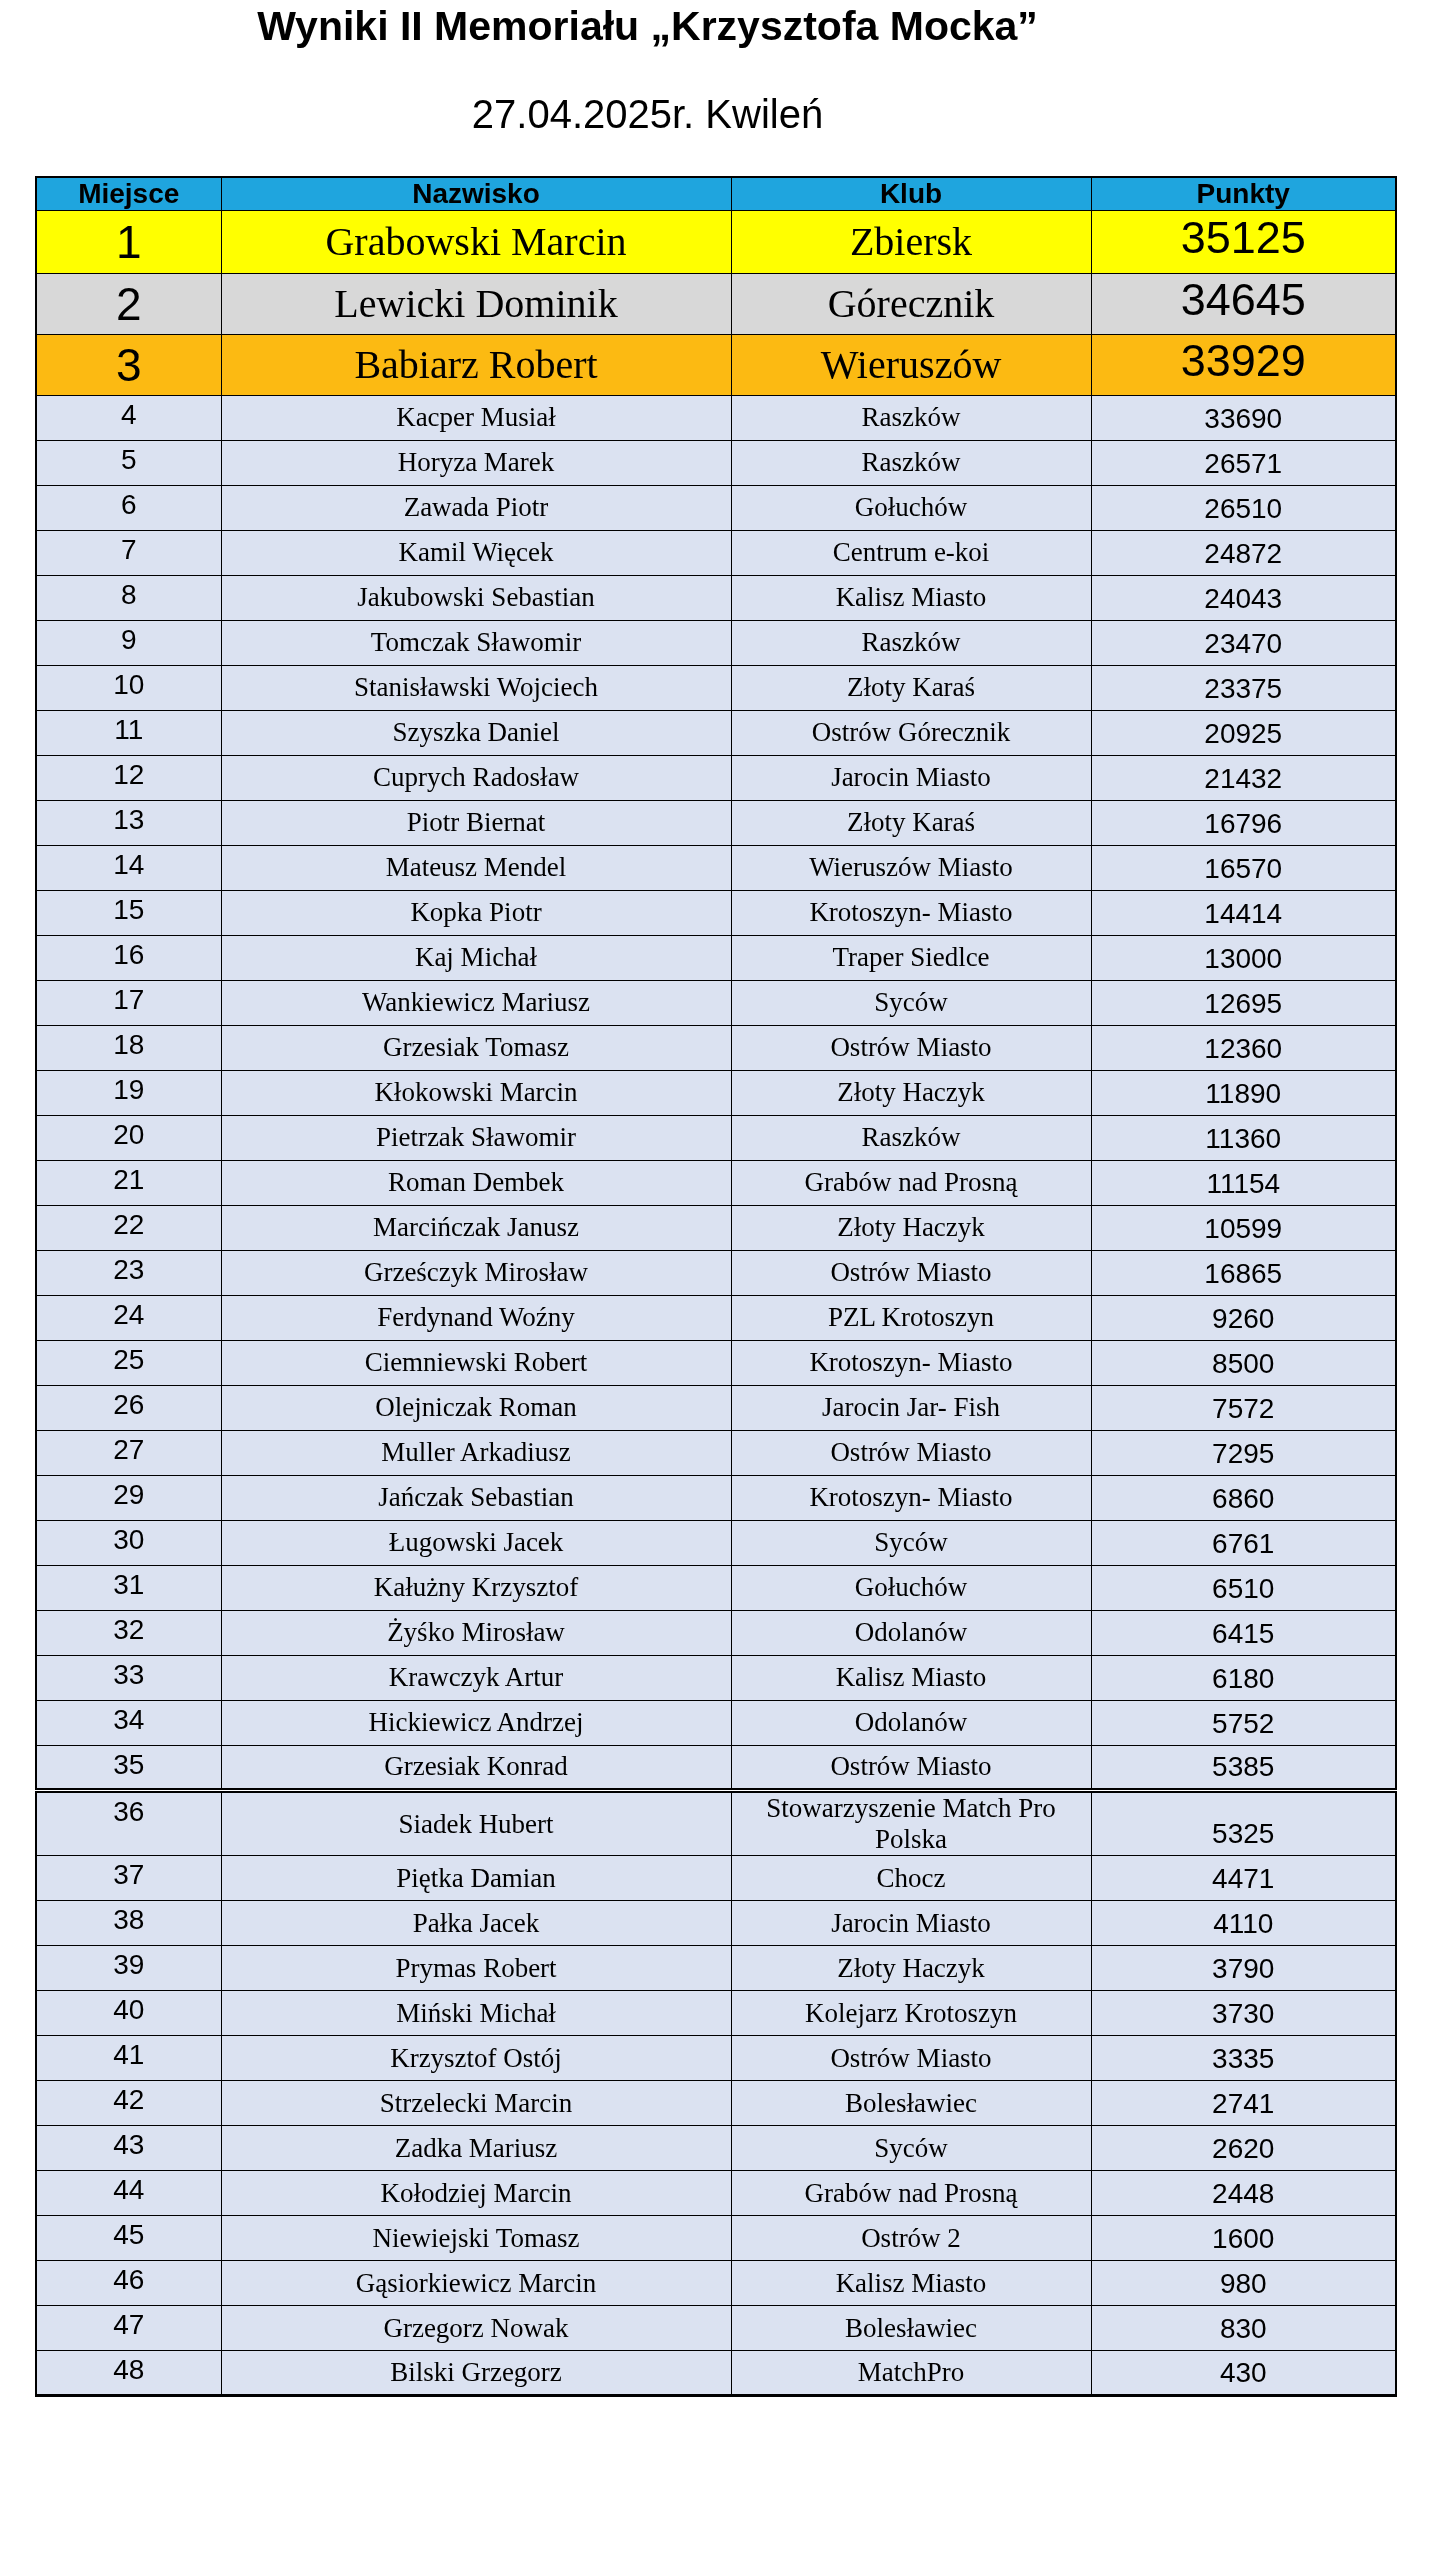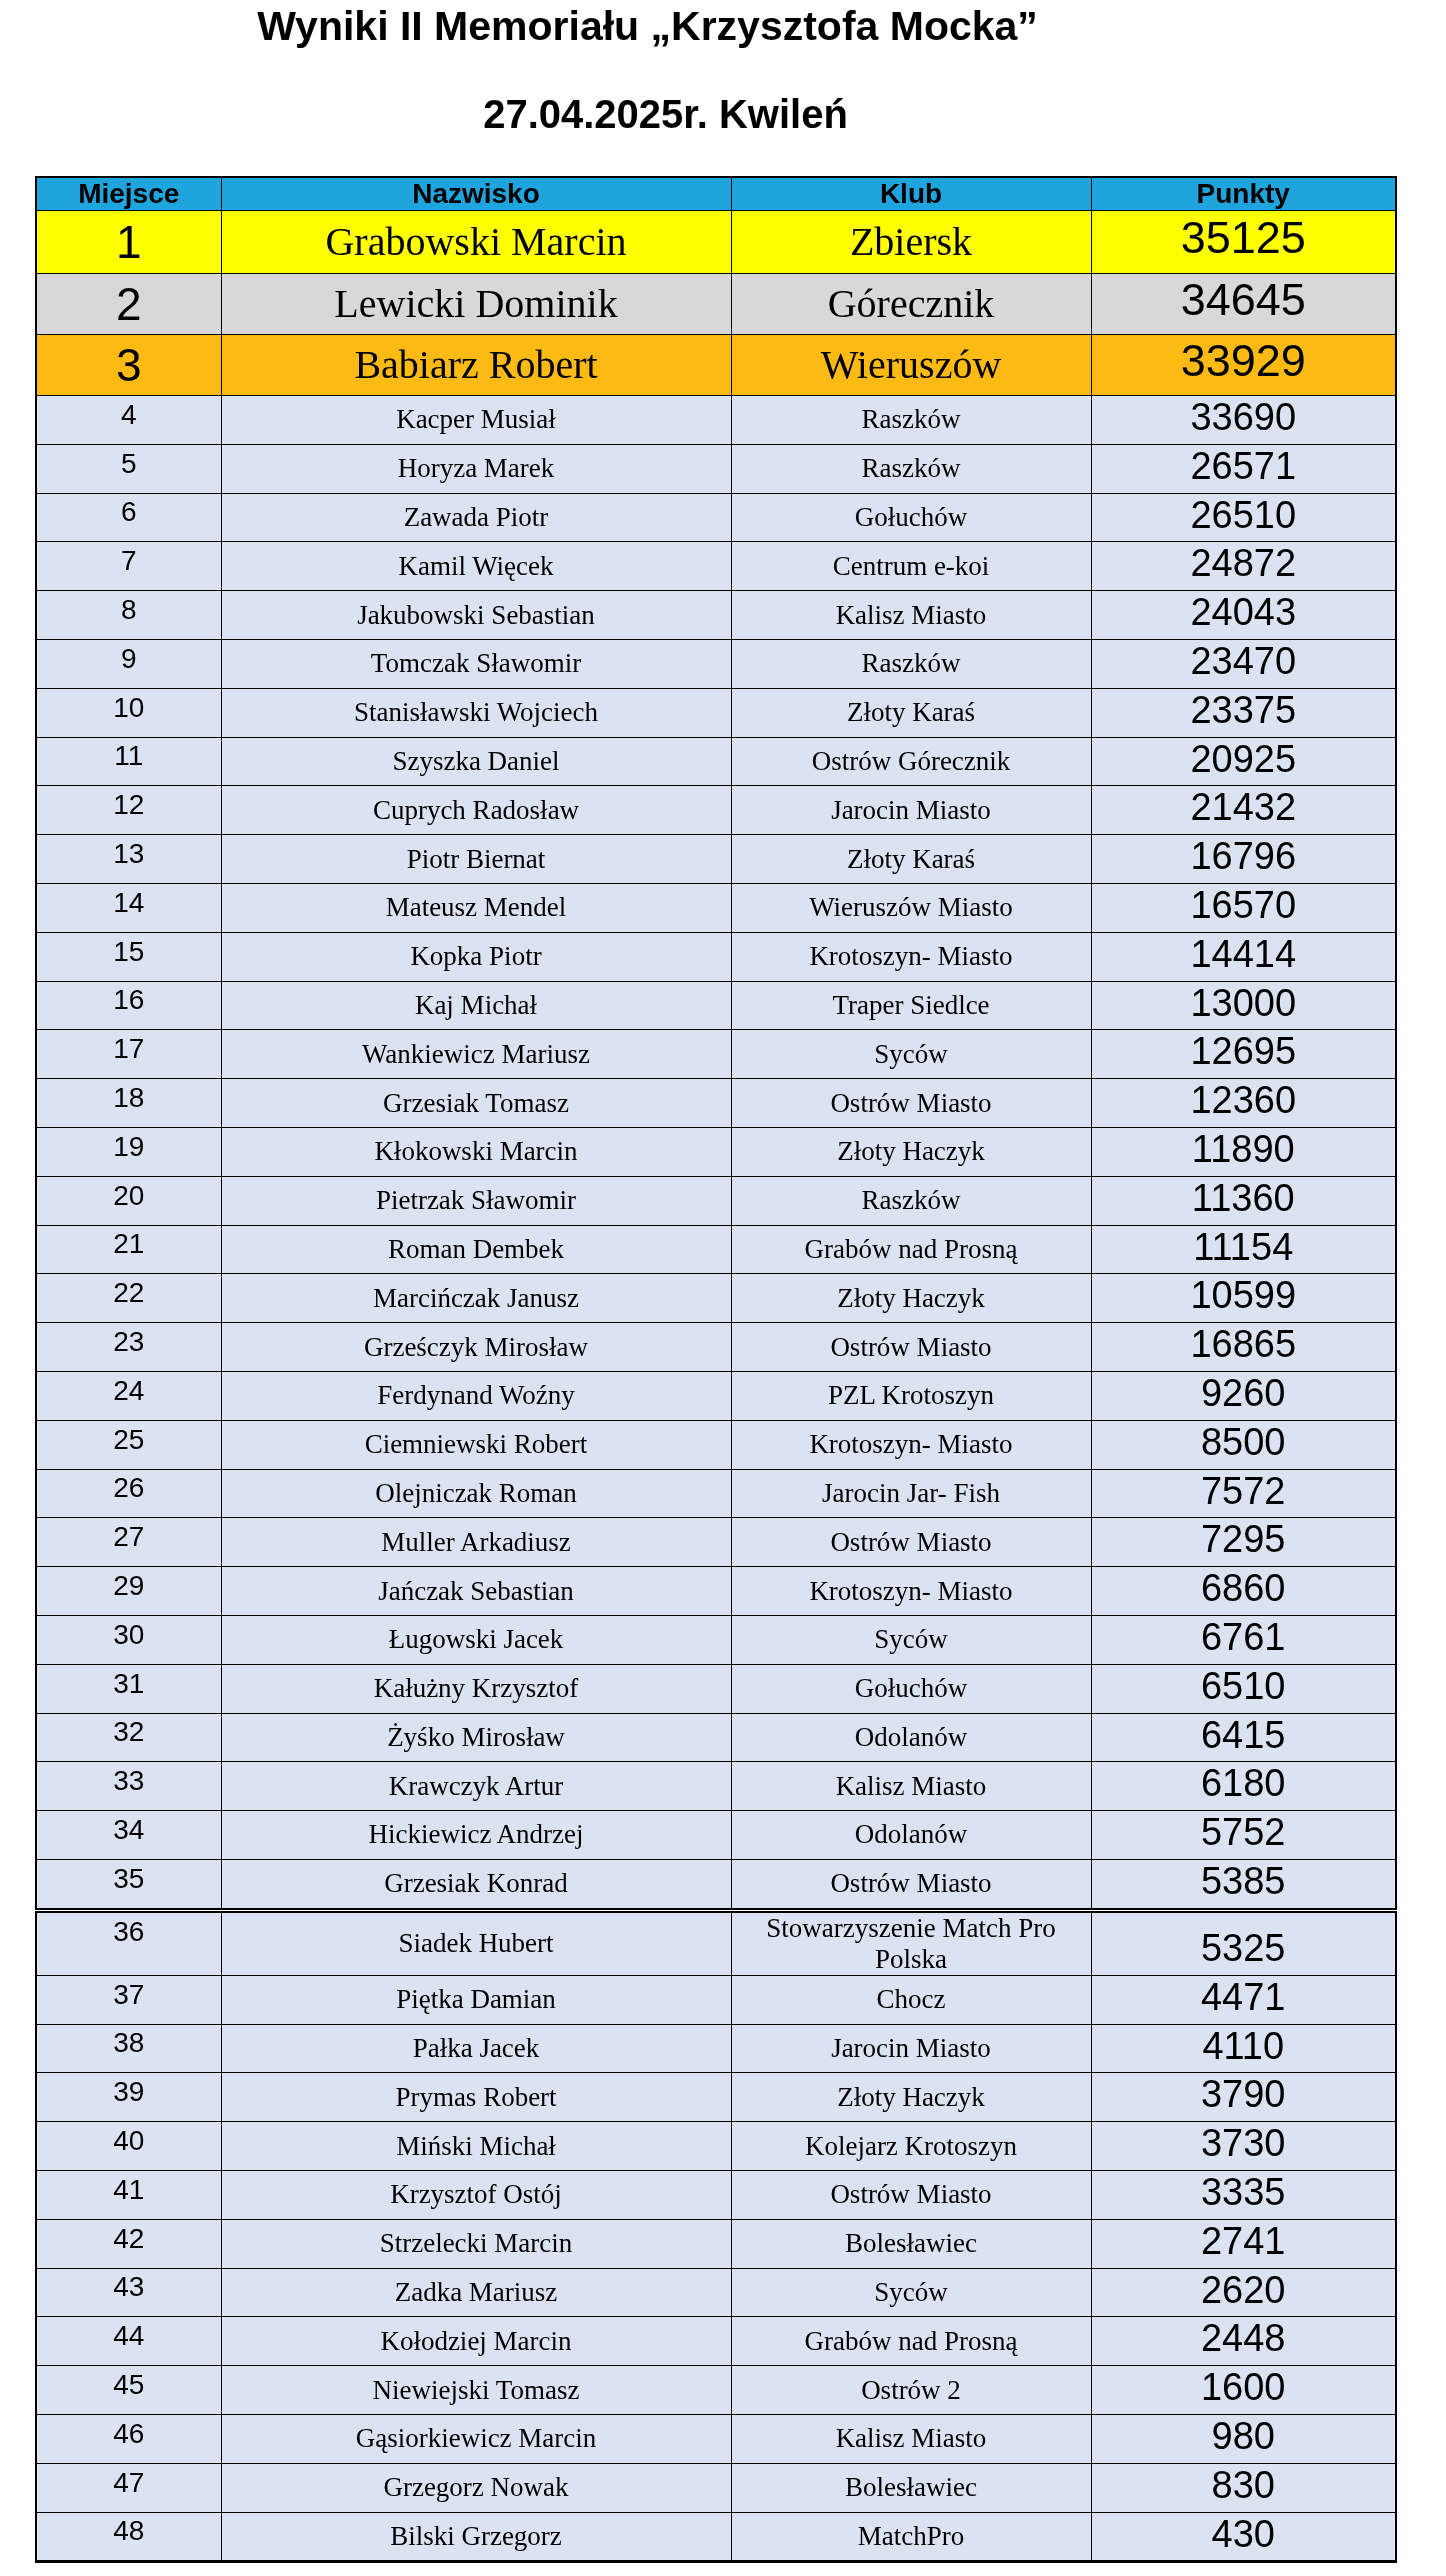--- a/index.html
+++ b/index.html
@@ -21,25 +21,25 @@
     left: 0;
     width: 1295px;
     text-align: center;
     font-size: 41px;
     font-weight: bold;
     letter-spacing: 0px;
   }
   .subtitle {
     position: absolute;
     top: 92px;
-    left: 18px;
+    left: 0;
     width: 1295px;
     text-align: center;
     font-size: 40px;
-    font-weight: bold;
+    font-weight: normal;
   }
   table.results {
     position: absolute;
     left: 35px;
     top: 176px;
     width: 1360px;
     border-collapse: collapse;
     table-layout: fixed;
     border: 2.9px solid var(--border);
     border-bottom-width: 3.8px;
@@ -79,21 +79,21 @@
     text-align: center;
     vertical-align: middle;
     font-family: "Liberation Serif", serif;
     font-size: 27px;
     line-height: 1.15;
   }
   td.points {
     text-align: center;
     vertical-align: bottom;
     font-family: "Liberation Sans", sans-serif;
-    font-size: 38px;
+    font-size: 28px;
     padding-bottom: 4.8px;
   }
 
   
   tr.gold   { height: 63px; }
   tr.silver { height: 53px; }
   tr.bronze { height: 52px; }
   tr.gold   td { background: var(--rank1_bg); }
   tr.silver td { background: var(--rank2_bg); }
   tr.bronze td { background: var(--rank3_bg); }

